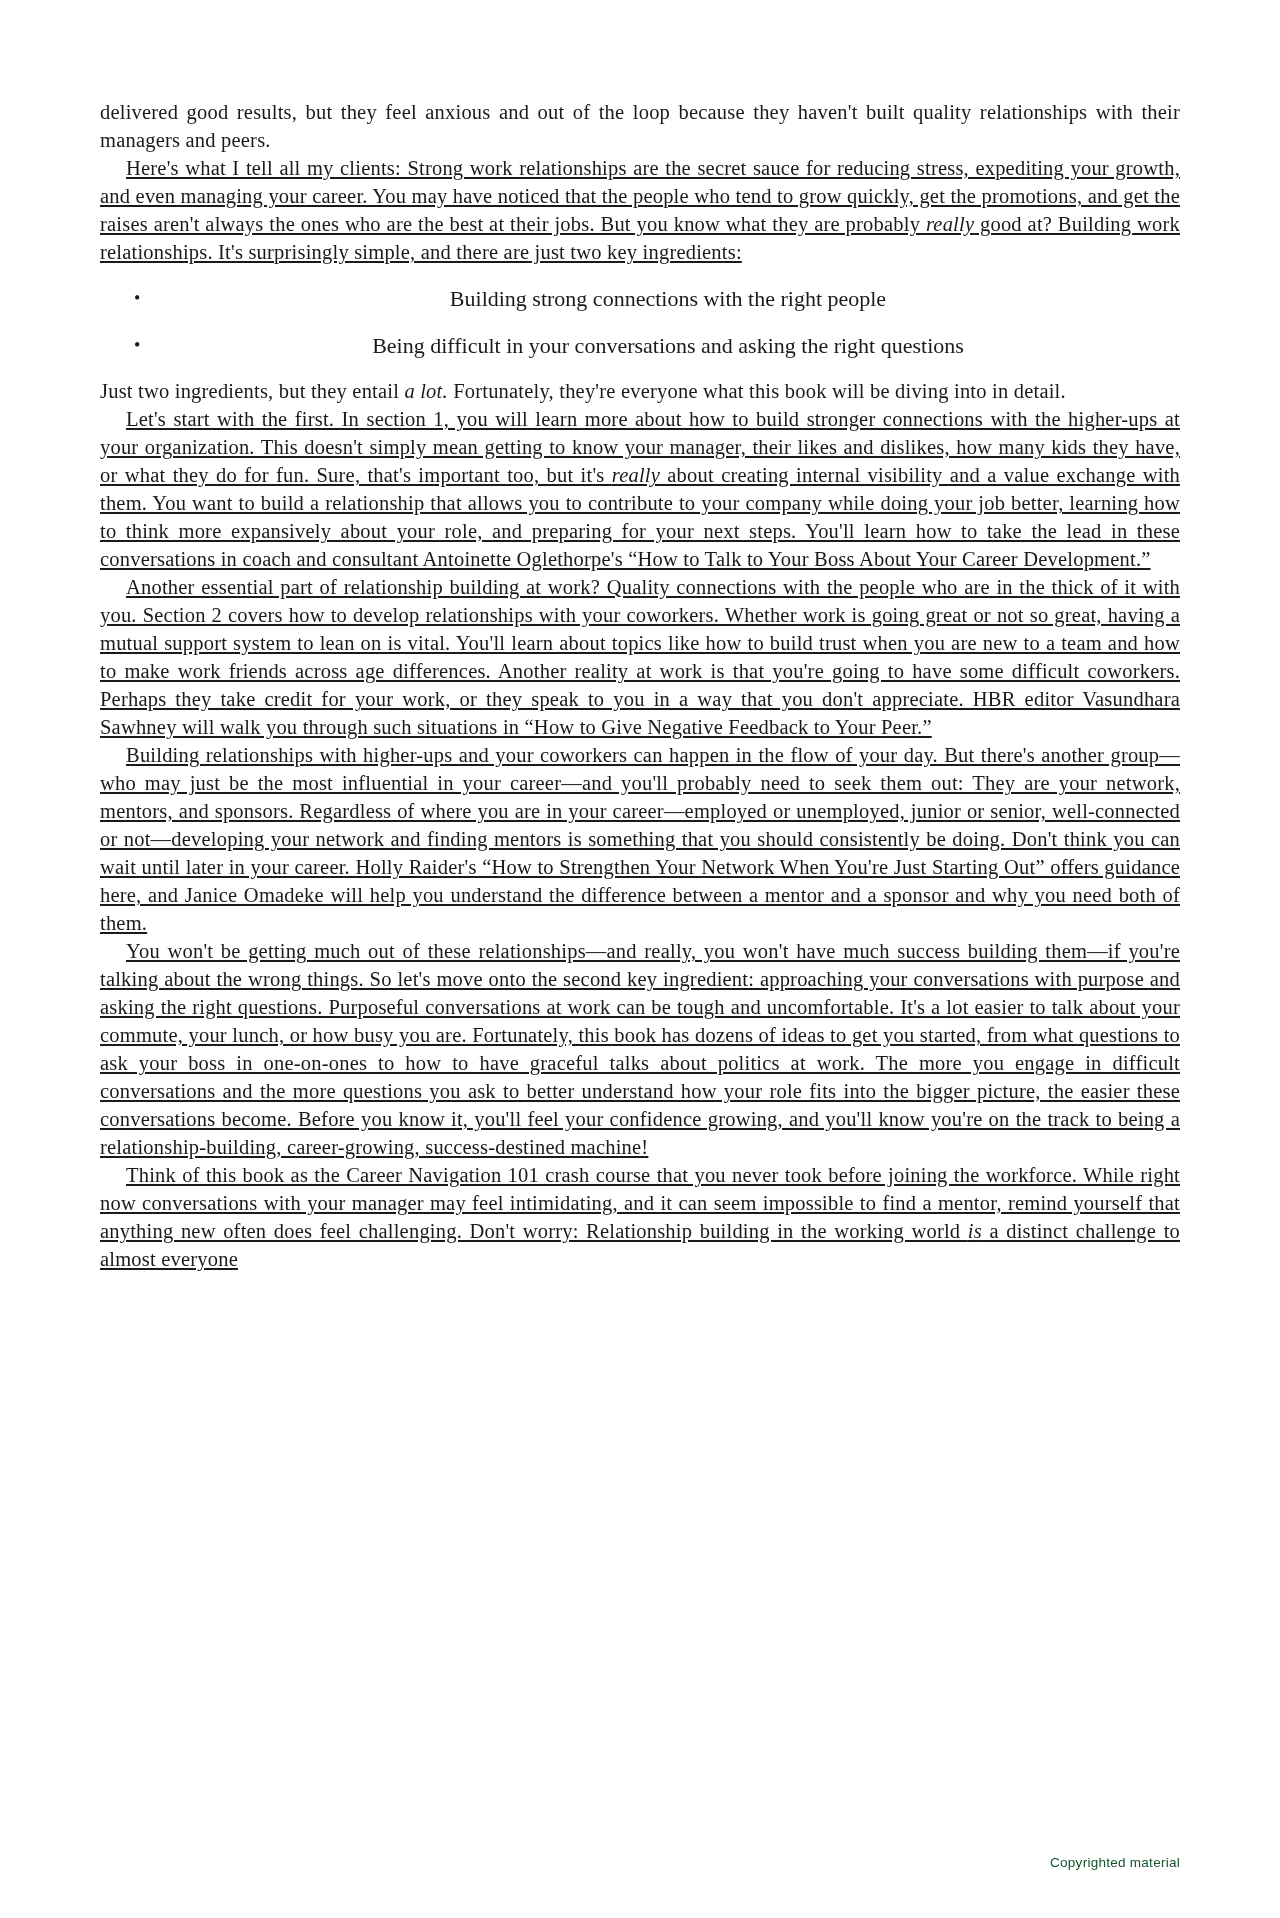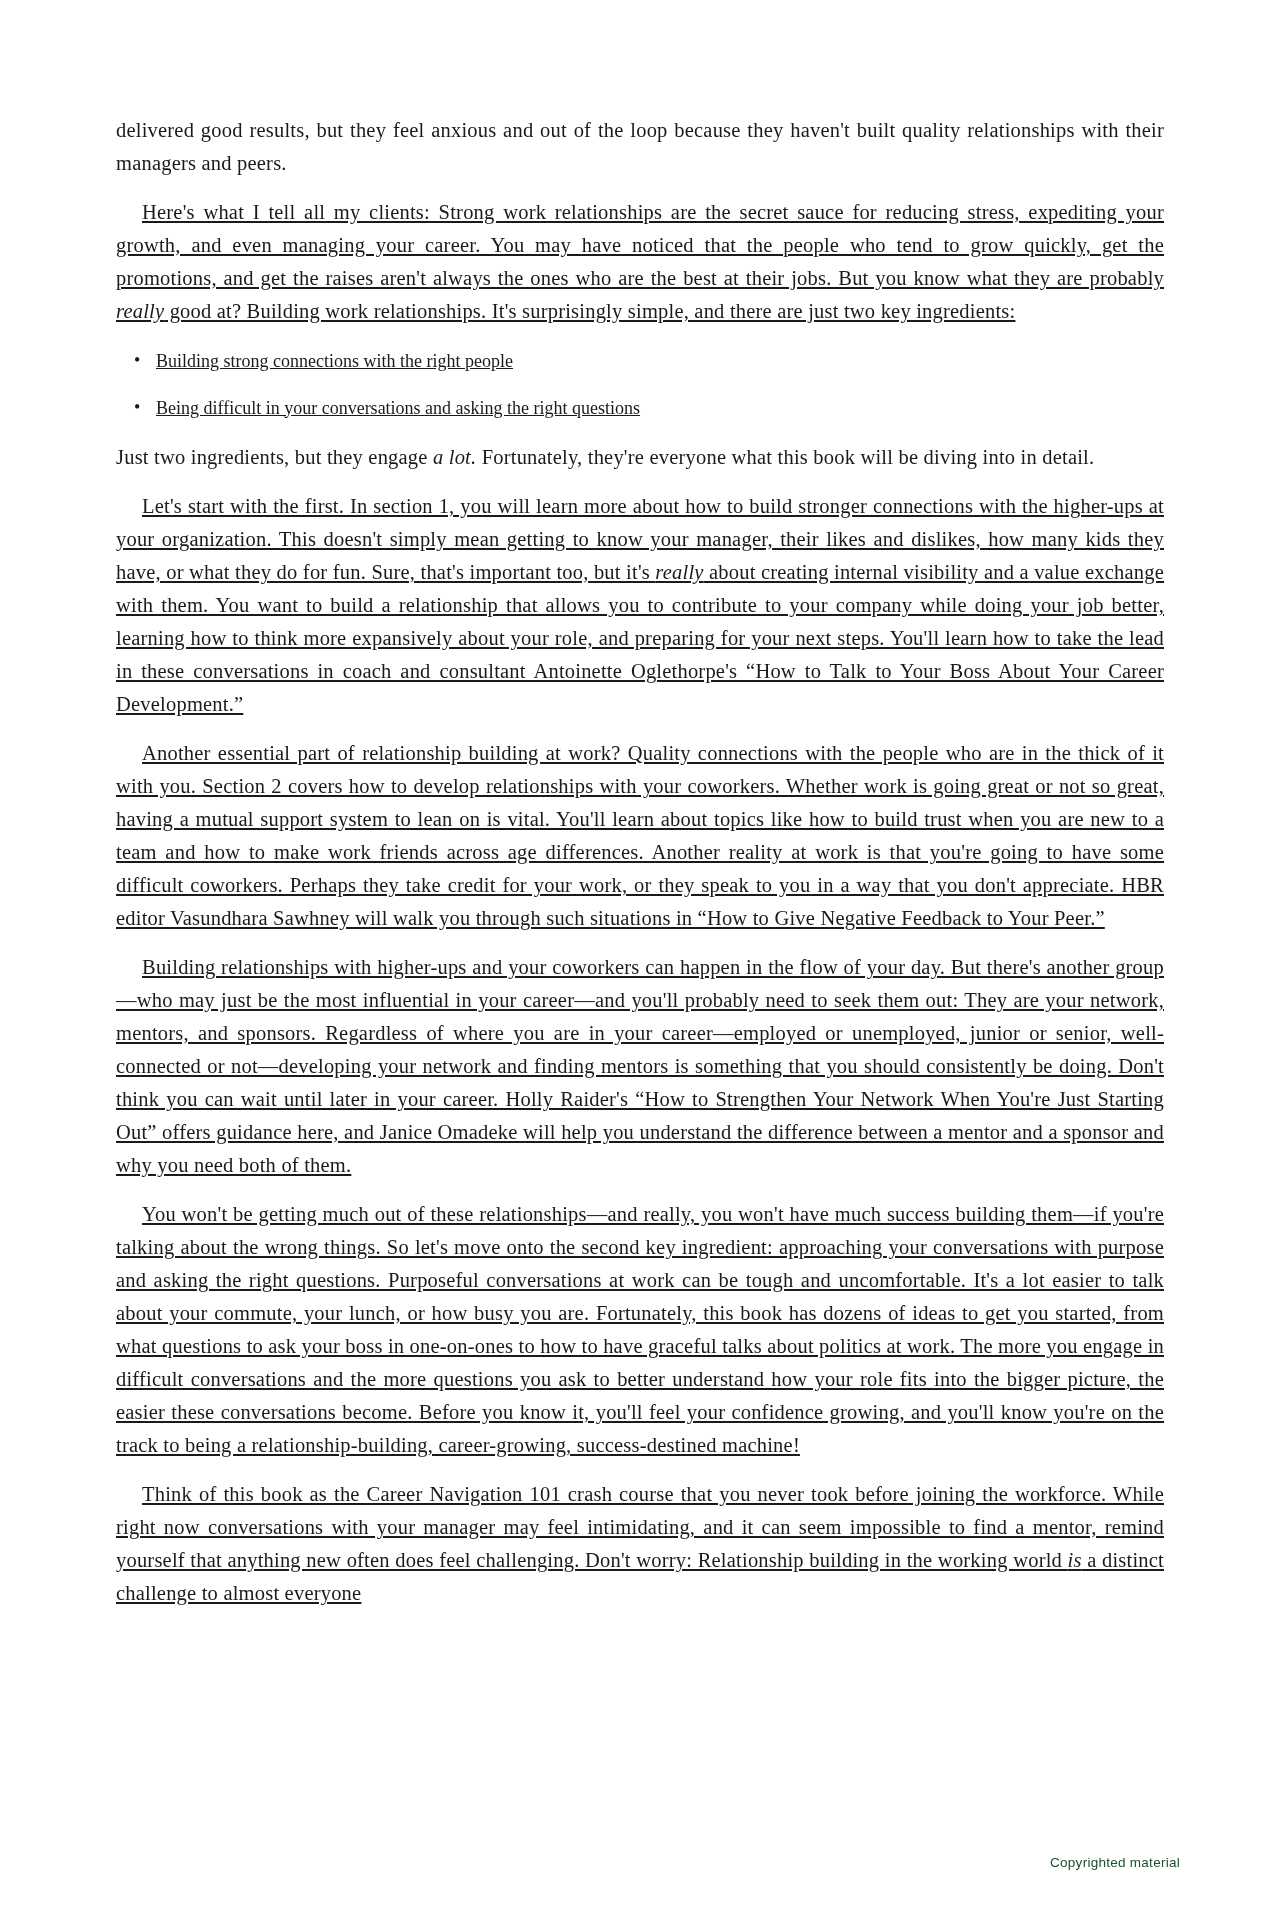--- a/index.html
+++ b/index.html
@@ -15,43 +15,42 @@
     color: #1a1a1a;
     overflow: hidden;
   }
   .page {
     position: absolute;
     left: 100px;
     top: 98px;
     width: 1080px;
   }
   p {
-    margin: 16px;
+    margin: 0;
     font-size: 20.5px;
-    line-height: 33px;
+    line-height: 28px;
     text-align: justify;
     text-justify: inter-word;
     letter-spacing: 0.01em;
   }
   p.indent {
     text-indent: 26px;
     text-decoration: underline;
   }
   ul.bullets {
     margin: 16px 0 14px 0;
     padding: 0 0 0 56px;
     list-style: none;
   }
   ul.bullets li {
     position: relative;
-    font-size: 18px;
+    font-size: 22px;
     line-height: 34.6px;
     margin-bottom: 12px;
-    text-align: left;
-    text-decoration: underline;
+    text-align: center;
   }
   ul.bullets li::before {
     content: "•";
     position: absolute;
     left: -22px;
     top: -1px;
     font-size: 18px;
   }
   em { font-style: italic; }
   .footer {
@@ -71,21 +70,21 @@
 
   <p class="">delivered good results, but they feel anxious and out of the loop because they haven't built quality relationships with their managers and peers.</p>
 
   <p class="indent" id="p2"><span>Here's what I tell all my clients: Strong work relationships are the secret sauce for reducing stress, expediting your growth, and even managing your career. You may have noticed that the people who tend to grow quickly, get the promotions, and get the raises aren't always the ones who are the best at their jobs. But you know what they are probably </span><em>really</em><span> good at? Building work relationships. It's surprisingly simple, and there are just two key ingredients:</span></p>
 
   <ul class="bullets">
     <li>Building strong connections with the right people</li>
     <li>Being difficult in your conversations and asking the right questions</li>
   </ul>
 
-  <p class="" id="p3"><span>Just two ingredients, but they engage </span><em>a lot.</em><span> Fortunately, they're everyone what this book will be diving into in detail.</span></p>
+  <p class="" id="p3"><span>Just two ingredients, but they entail </span><em>a lot.</em><span> Fortunately, they're everyone what this book will be diving into in detail.</span></p>
   <p class="indent" id="p4"><span>Let's start with the first. In section 1, you will learn more about how to build stronger connections with the higher-ups at your organization. This doesn't simply mean getting to know your manager, their likes and dislikes, how many kids they have, or what they do for fun. Sure, that's important too, but it's </span><em>really</em><span> about creating internal visibility and a value exchange with them. You want to build a relationship that allows you to contribute to your company while doing your job better, learning how to think more expansively about your role, and preparing for your next steps. You'll learn how to take the lead in these conversations in coach and consultant Antoinette Oglethorpe's “How to Talk to Your Boss About Your Career Development.”</span></p>
   <p class="indent" id="p5"><span>Another essential part of relationship building at work? Quality connections with the people who are in the thick of it with you. Section 2 covers how to develop relationships with your coworkers. Whether work is going great or not so great, having a mutual support system to lean on is vital. You'll learn about topics like how to build trust when you are new to a team and how to make work friends across age differences. Another reality at work is that you're going to have some difficult coworkers. Perhaps they take credit for your work, or they speak to you in a way that you don't appreciate. HBR editor Vasundhara Sawhney will walk you through such situations in “How to Give Negative Feedback to Your Peer.”</span></p>
   <p class="indent" id="p6"><span>Building relationships with higher-ups and your coworkers can happen in the flow of your day. But there's another group—who may just be the most influential in your career—and you'll probably need to seek them out: They are your network, mentors, and sponsors. Regardless of where you are in your career—employed or unemployed, junior or senior, well-connected or not—developing your network and finding mentors is something that you should consistently be doing. Don't think you can wait until later in your career. Holly Raider's “How to Strengthen Your Network When You're Just Starting Out” offers guidance here, and Janice Omadeke will help you understand the difference between a mentor and a sponsor and why you need both of them.</span></p>
   <p class="indent" id="p7"><span>You won't be getting much out of these relationships—and really, you won't have much success building them—if you're talking about the wrong things. So let's move onto the second key ingredient: approaching your conversations with purpose and asking the right questions. Purposeful conversations at work can be tough and uncomfortable. It's a lot easier to talk about your commute, your lunch, or how busy you are. Fortunately, this book has dozens of ideas to get you started, from what questions to ask your boss in one-on-ones to how to have graceful talks about politics at work. The more you engage in difficult conversations and the more questions you ask to better understand how your role fits into the bigger picture, the easier these conversations become. Before you know it, you'll feel your confidence growing, and you'll know you're on the track to being a relationship-building, career-growing, success-destined machine!</span></p>
   <p class="indent" id="p8"><span>Think of this book as the Career Navigation 101 crash course that you never took before joining the workforce. While right now conversations with your manager may feel intimidating, and it can seem impossible to find a mentor, remind yourself that anything new often does feel challenging. Don't worry: Relationship building in the working world </span><em>is</em><span> a distinct challenge to almost everyone</span></p>
 
 </div>
 
 <div class="footer">Copyrighted material</div>
 

